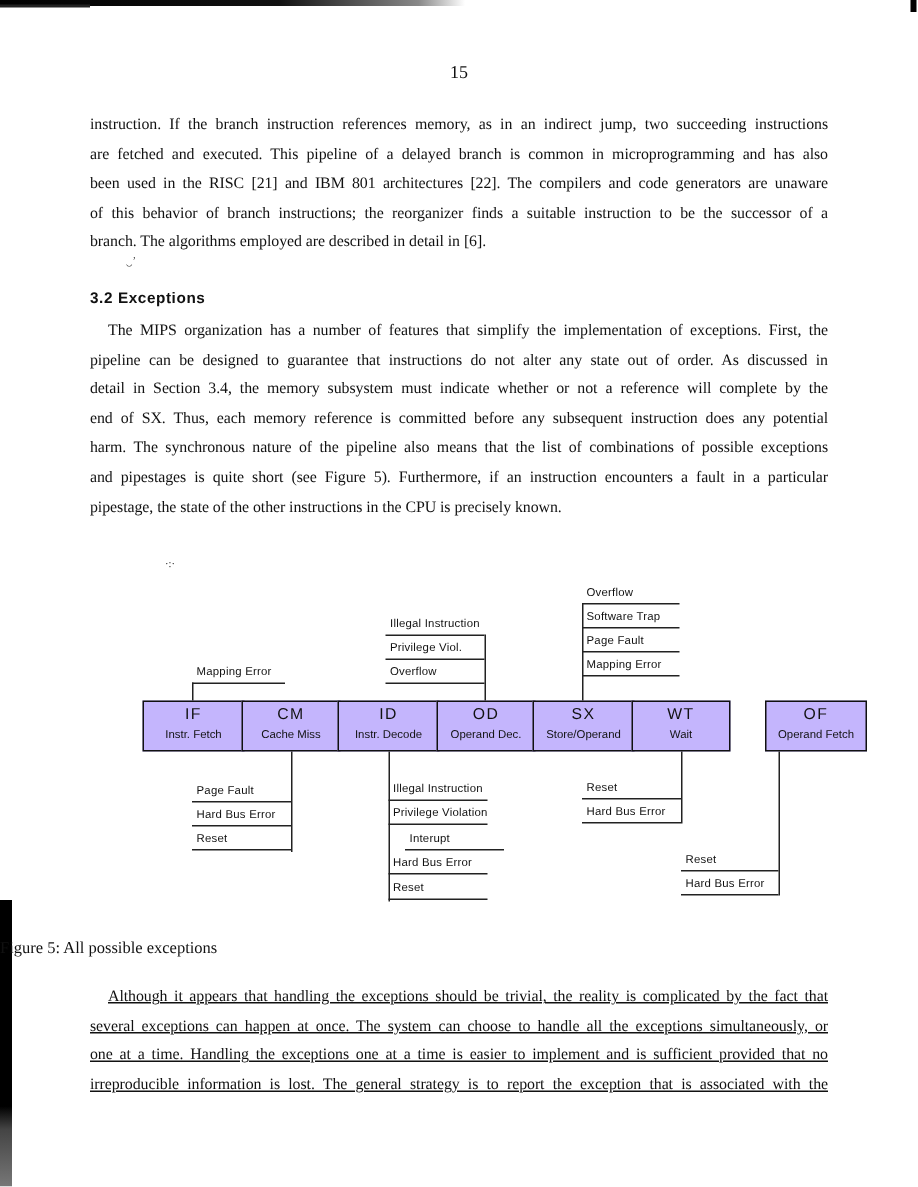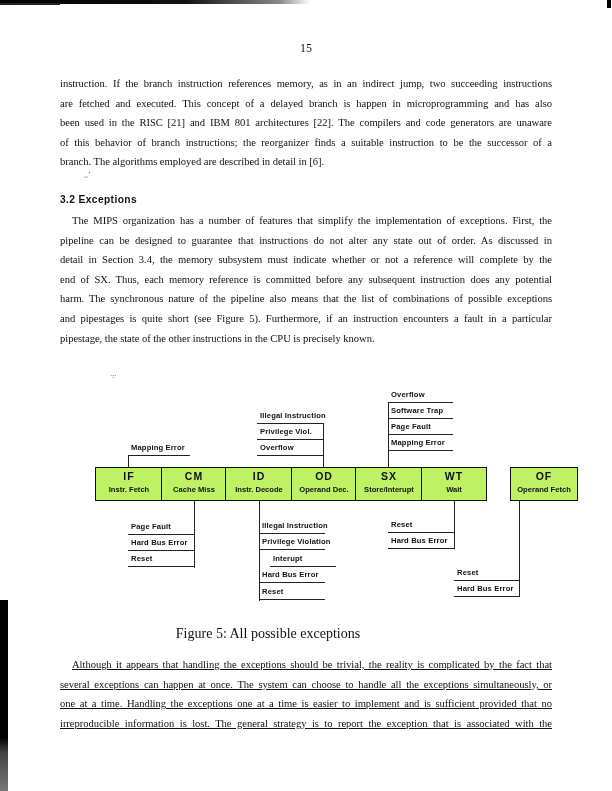--- a/index.html
+++ b/index.html
@@ -36,55 +36,55 @@
   .indent { padding-left: 12px; }
   .section-heading {
     position: absolute; left: 60px; top: 194px;
     font-family: "Liberation Sans", "DejaVu Sans", sans-serif;
     font-weight: bold; font-size: 10.2px; letter-spacing: 0.4px;
   }
   .stray { position: absolute; font-size: 7px; color: #333; }
 
   
   .diagram { position: absolute; left: 0; top: 0; width: 612px; height: 791px; pointer-events: none; }
-  .diagram * { pointer-events: auto; font-weight: bold; }
+  .diagram * { pointer-events: auto; }
   .stage {
     position: absolute; top: 467px; height: 34px; border: 1.4px solid #111;
     box-sizing: border-box; text-align: center;
     font-family: "Liberation Sans", "DejaVu Sans", sans-serif;
-    background: #bef264;
+    background: #c4b5fd;
   }
   .stage .abbr { display: block; font-size: 10.5px; margin-top: 2px; letter-spacing: 1px; line-height: 13px; }
   .stage .full { display: block; font-size: 7.6px; margin-top: 2px; line-height: 10px; white-space: nowrap; }
   .exc {
     position: absolute; height: 16px; box-sizing: border-box;
     border-bottom: 1px solid #222;
     font-family: "Liberation Sans", "DejaVu Sans", sans-serif;
     font-size: 7.6px; line-height: 15px; padding-left: 3px; white-space: nowrap;
     letter-spacing: 0.15px;
   }
   .vline { position: absolute; width: 1px; background: #222; }
   .caption {
-    position: absolute; left: 0; width: 536px; top: 626px; text-align: center;
-    font-size: 14px;
+    position: absolute; left: 0; width: 536px; top: 626px; text-align: left;
+    font-size: 11px;
   }
 </style>
 </head>
 <body>
 
 <div class="scan-top"></div>
 <div class="scan-top2"></div>
 <div class="scan-mark-tr"></div>
 <div class="scan-left"></div>
 
 <div class="page-number">15</div>
 
 <div class="para" style="top:74px;">
   <span class="line">instruction. If the branch instruction references memory, as in an indirect jump, two succeeding instructions</span>
-  <span class="line">are fetched and executed. This concept of a delayed branch is happen in microprogramming and has also</span>
+  <span class="line">are fetched and executed. This pipeline of a delayed branch is common in microprogramming and has also</span>
   <span class="line">been used in the RISC [21] and IBM 801 architectures [22].  The compilers and code generators are unaware</span>
   <span class="line">of this behavior of branch instructions; the reorganizer finds a suitable instruction to be the successor of a</span>
   <span class="line last">branch. The algorithms employed are described in detail in [6].</span>
 </div>
 
 <span class="stray" style="left:84px; top:169px;">‿’</span>
 
 <div class="section-heading">3.2 Exceptions</div>
 
 <div class="para" style="top:211px;">
@@ -110,21 +110,21 @@
   <div class="stage" style="left:225px; width:68px;">
     <span class="abbr">ID</span>
     <span class="full">Instr. Decode</span>
   </div>
   <div class="stage" style="left:291px; width:66px;">
     <span class="abbr">OD</span>
     <span class="full">Operand Dec.</span>
   </div>
   <div class="stage" style="left:355px; width:68px;">
     <span class="abbr">SX</span>
-    <span class="full">Store/Interupt</span>
+    <span class="full">Store/Operand</span>
   </div>
   <div class="stage" style="left:421px; width:66px;">
     <span class="abbr">WT</span>
     <span class="full">Wait</span>
   </div>
   <div class="stage" style="left:510px; width:68px;">
     <span class="abbr">OF</span>
     <span class="full">Operand Fetch</span>
   </div>
 

